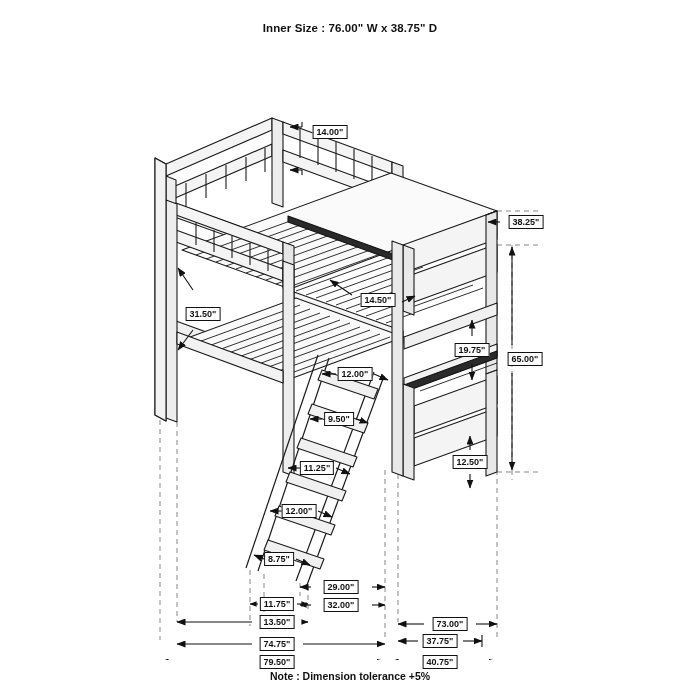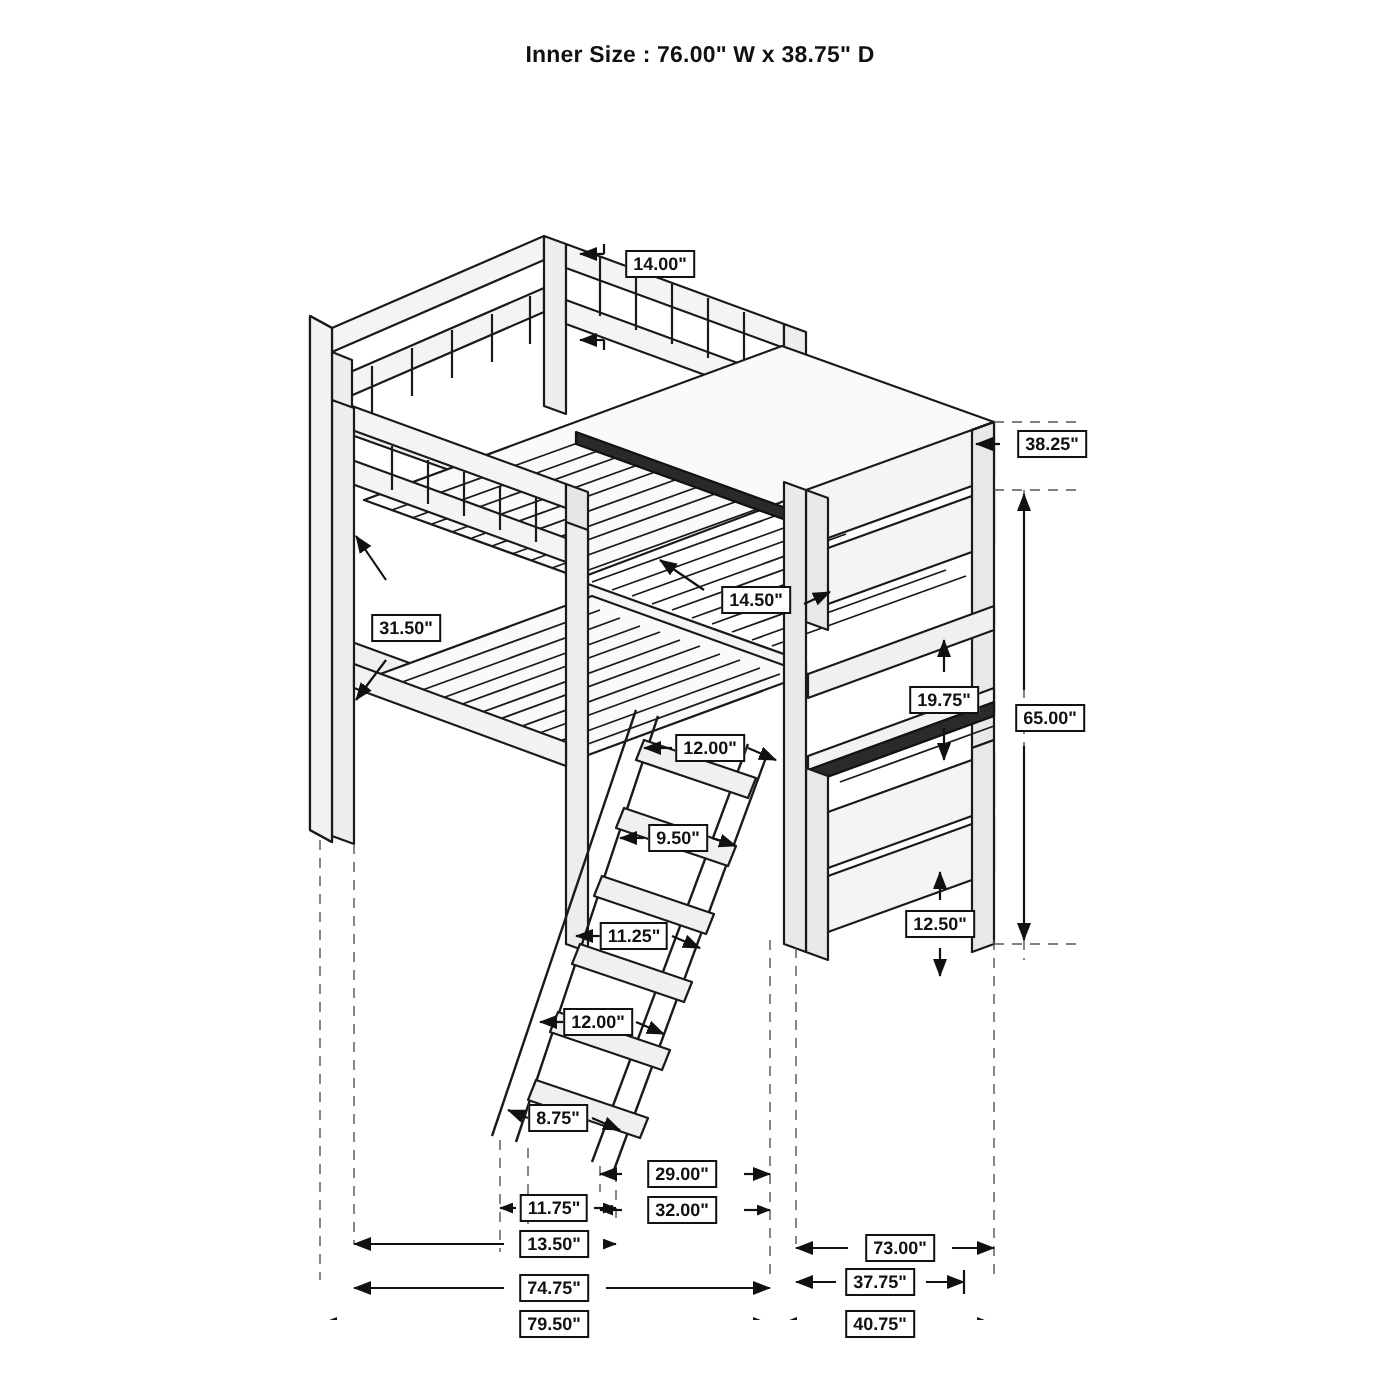--- a/index.html
+++ b/index.html
@@ -308,13 +308,14 @@
     <div class="dim-label" style="left:341px; top:547px;">29.00"</div>
     <div class="dim-label" style="left:277px; top:582px;">13.50"</div>
     <div class="dim-label" style="left:341px; top:565px;">32.00"</div>
     <div class="dim-label" style="left:440px; top:601px;">37.75"</div>
     <div class="dim-label" style="left:450px; top:584px;">73.00"</div>
     <div class="dim-label" style="left:277px; top:604px;">74.75"</div>
     <div class="dim-label" style="left:277px; top:622px;">79.50"</div>
     <div class="dim-label" style="left:440px; top:622px;">40.75"</div>
   </div>
 
+  <div class="note">Note : Dimension tolerance +5%</div>
 </div>
 
 </body></html>

